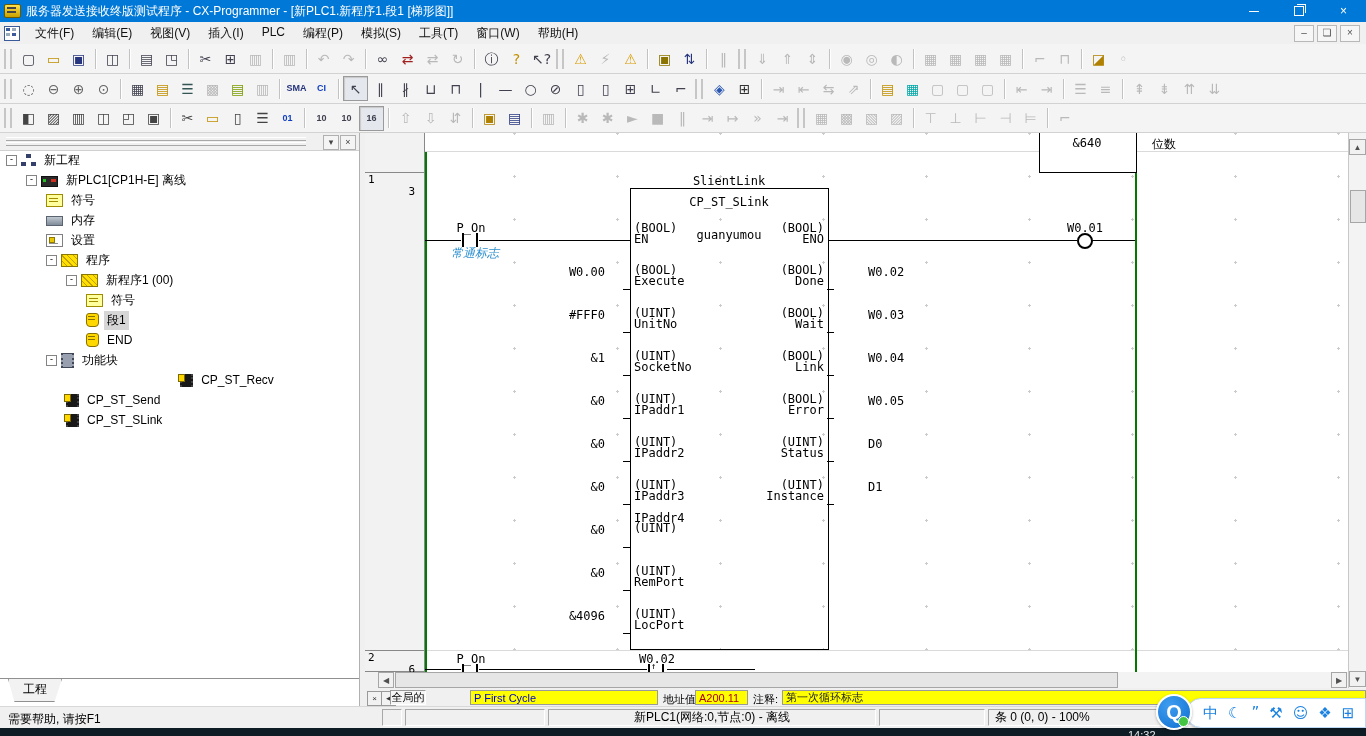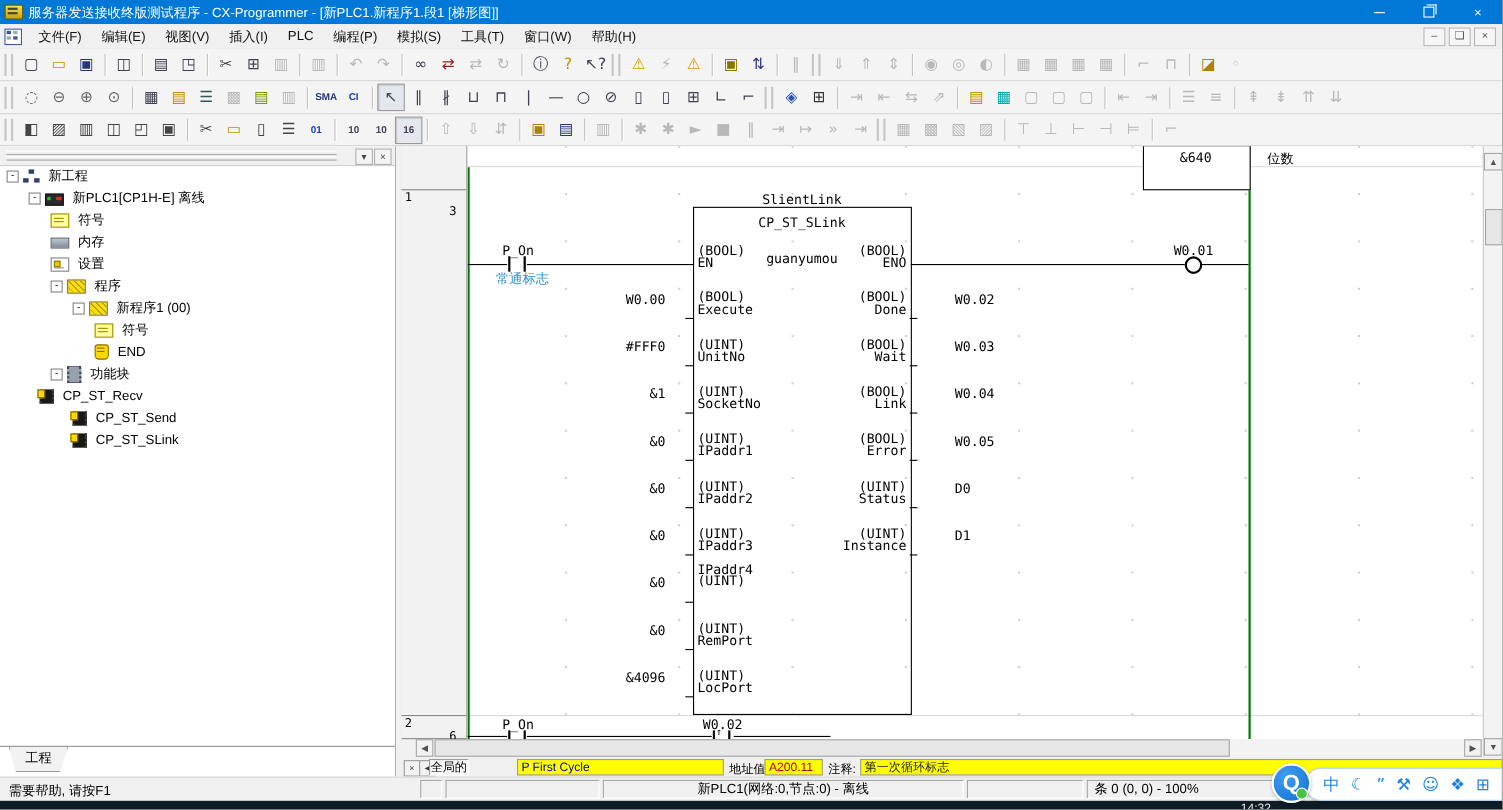--- a/index.html
+++ b/index.html
@@ -613,28 +613,32 @@
           <span class="texp">-</span>
           <span class="ti ti-program"></span>
           <span class="tlabel">新程序1 (00)</span>
         </div>
         <div class="trow" style="padding-left: 86px;">
           <span class="ti ti-symtable"></span>
           <span class="tlabel">符号</span>
         </div>
         <div class="trow" style="padding-left: 86px;">
           <span class="ti ti-section"></span>
+          <span class="tlabel sel">段1</span>
+        </div>
+        <div class="trow" style="padding-left: 86px;">
+          <span class="ti ti-section"></span>
           <span class="tlabel">END</span>
         </div>
         <div class="trow" style="padding-left: 46px;">
           <span class="texp">-</span>
           <span class="ti ti-fbgroup"></span>
           <span class="tlabel">功能块</span>
         </div>
-        <div class="trow" style="padding-left: 36px;">
+        <div class="trow" style="padding-left: 98px; justify-content: center;">
           <span class="ti ti-fb"></span>
           <span class="tlabel">CP_ST_Recv</span>
         </div>
         <div class="trow" style="padding-left: 66px;">
           <span class="ti ti-fb"></span>
           <span class="tlabel">CP_ST_Send</span>
         </div>
         <div class="trow" style="padding-left: 66px;">
           <span class="ti ti-fb"></span>
           <span class="tlabel">CP_ST_SLink</span>
@@ -664,21 +668,21 @@
         <div class="rail" style="left: 0px; top: 19px; height: 520px;"></div>
         <div class="rail" style="left: 710px; top: 0px; height: 539px;"></div>
         <div class="topbox" style="left: 614px; top: -1px; width: 96px; height: 39px;"></div>
         <div class="ltx center" style="left: 662px; top: 3px;">&amp;640</div>
         <div class="ltx" style="left: 727px; top: 3px; font-family: &quot;Liberation Sans&quot;, sans-serif;">位数</div>
         <div class="hl" style="left: 0px; top: 107px; width: 36px;"></div>
         <div class="hl" style="left: 54px; top: 107px; width: 151px;"></div>
         <div class="ltx center" style="left: 46px; top: 88px;">P_On</div>
         <div class="cbar" style="left: 37px; top: 100px;"></div>
         <div class="cbar" style="left: 51px; top: 100px;"></div>
-        <div class="ltx center cblue" style="left: 50px; top: 112px;">常通标志</div>
+        <div class="ltx center cblue" style="left: 50px; top: 112px; font-style: italic;">常通标志</div>
         <div class="fbbox" style="left: 205px; top: 55px; width: 197px; height: 460px;"></div>
         <div class="ltx center" style="left: 304px; top: 41px;">SlientLink</div>
         <div class="ltx center" style="left: 304px; top: 62px;">CP_ST_SLink</div>
         <div class="ltx" style="left: 209px; top: 88px;">(BOOL)</div>
         <div class="ltx" style="left: 209px; top: 99px;">EN</div>
         <div class="ltx center" style="left: 304px; top: 95px;">guanyumou</div>
         <div class="ltx right" style="left: 300px; top: 88px; width: 99px;">(BOOL)</div>
         <div class="ltx right" style="left: 300px; top: 99px; width: 99px;">ENO</div>
         <div class="ltx right" style="left: 100px; top: 132px; width: 80px;">W0.00</div>
         <div class="ltx" style="left: 209px; top: 130px;">(BOOL)</div>

